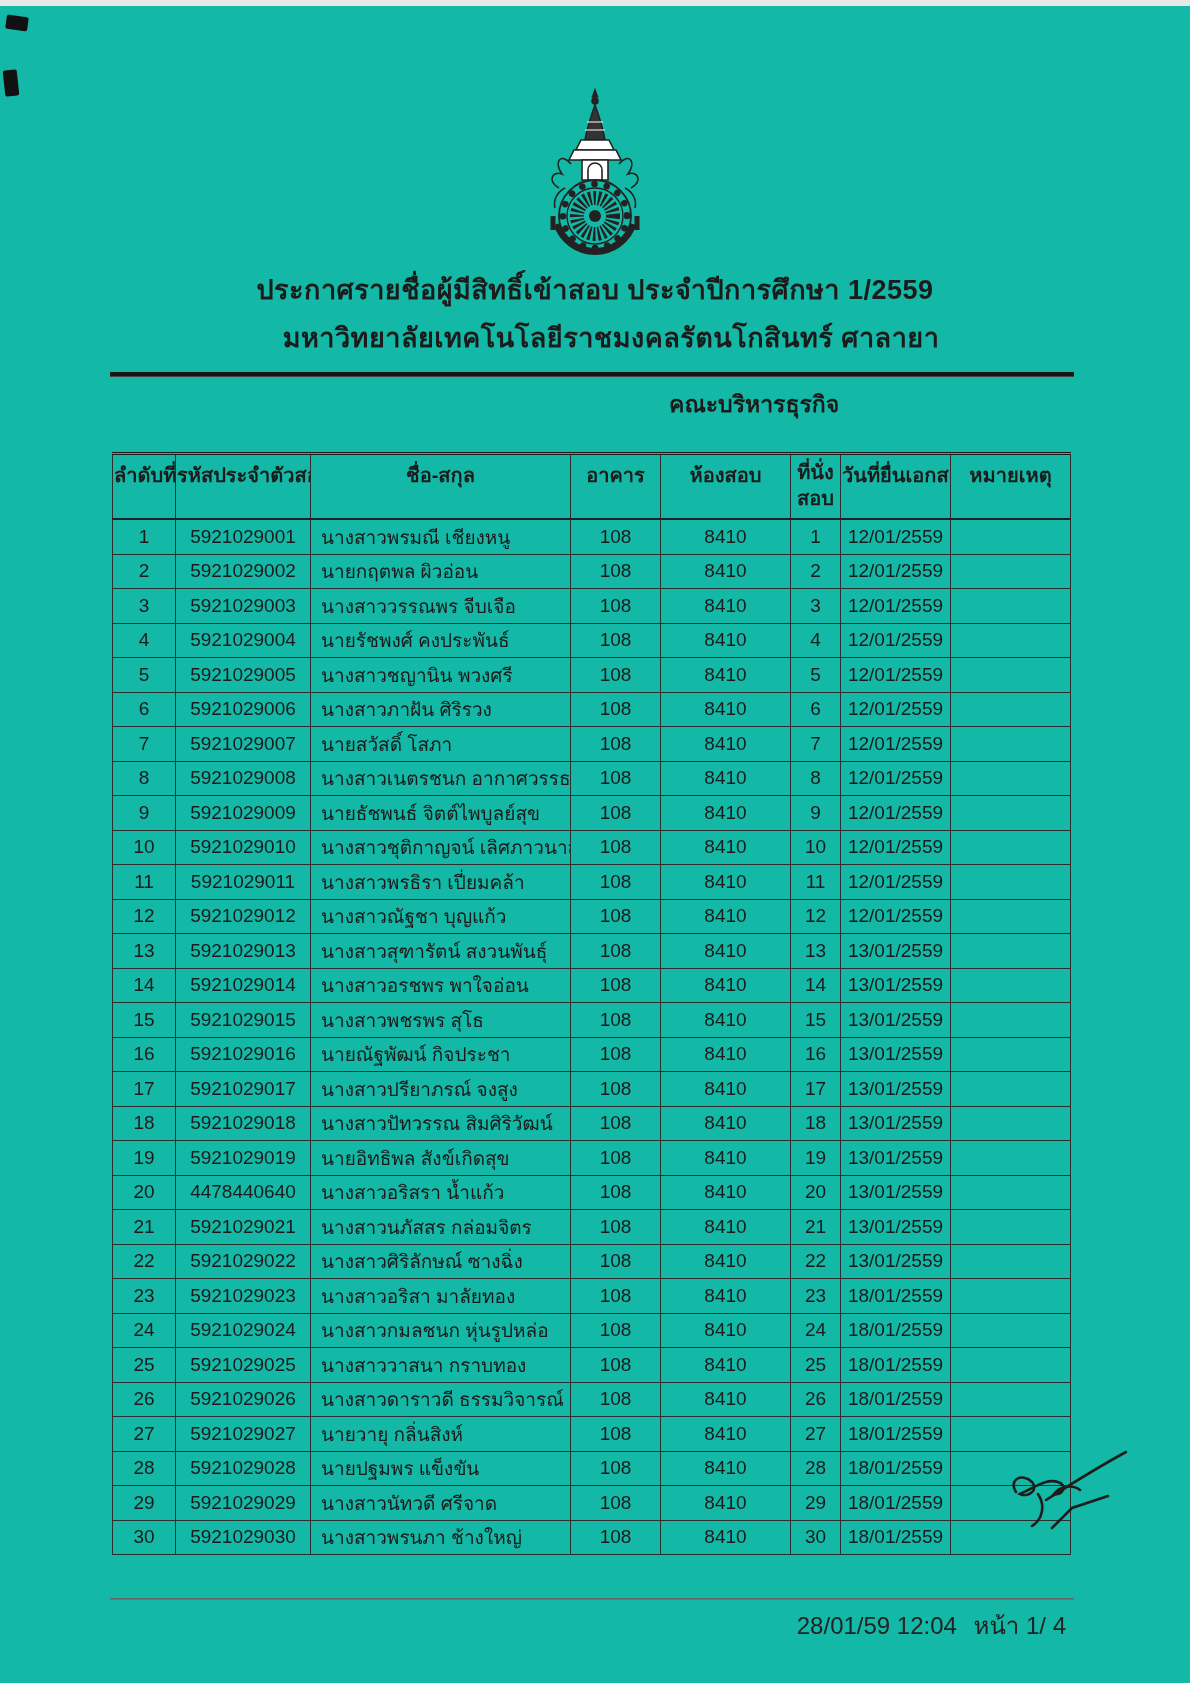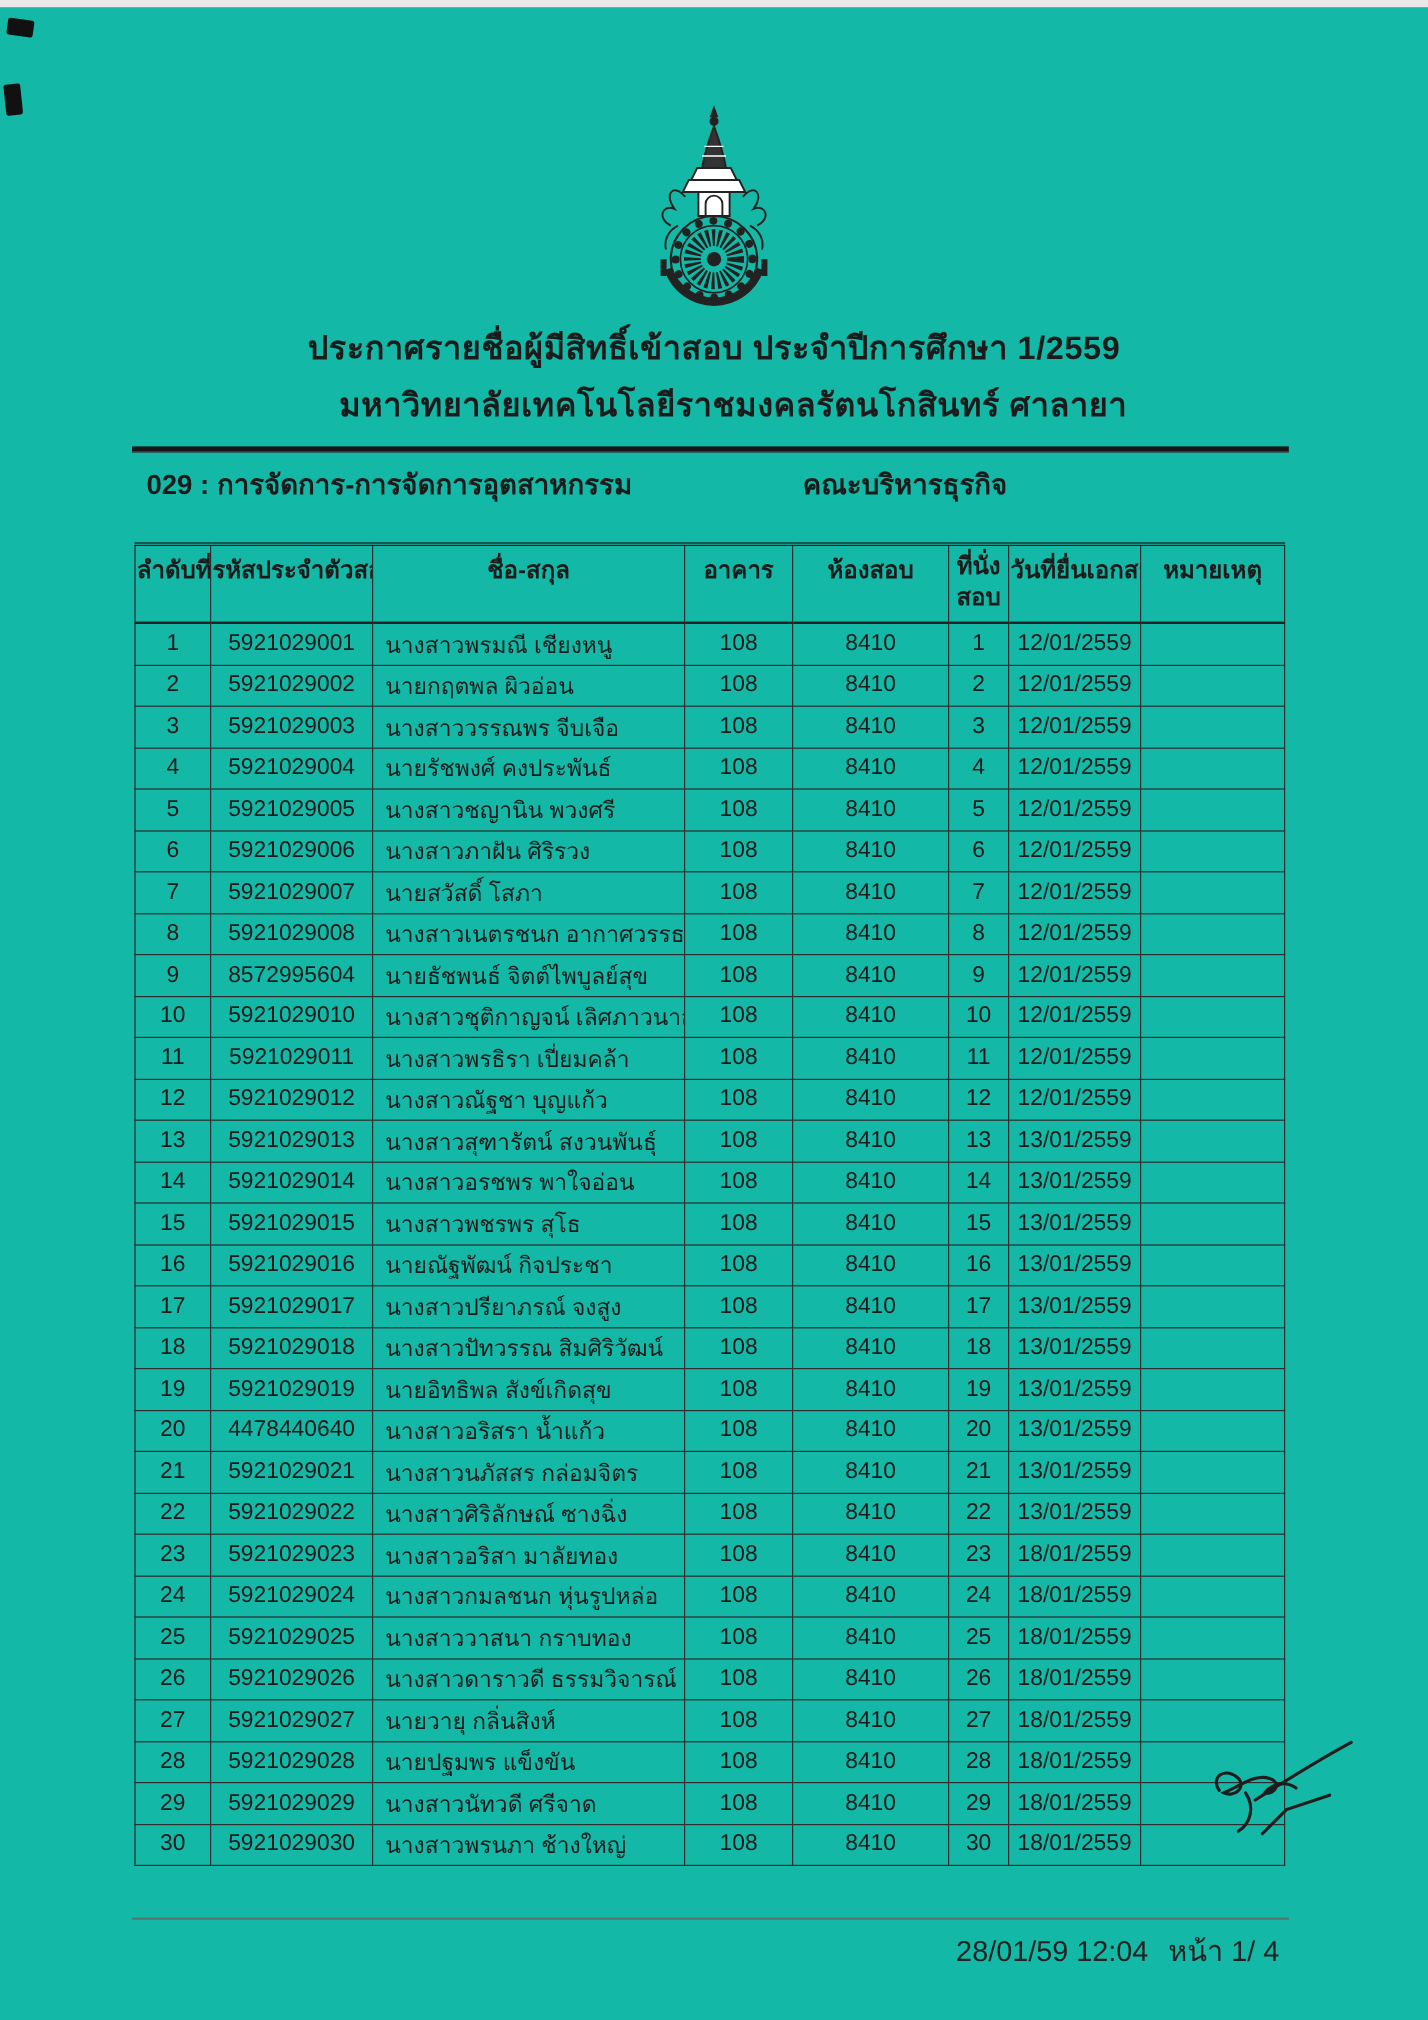--- a/index.html
+++ b/index.html
@@ -91,21 +91,20 @@
     <path d="M32 136 A40 40 0 0 0 108 136" stroke-width="7"></path>
     <path d="M28 128 v14 M112 128 v14" stroke-width="5"></path>
   </svg>
 
   <div class="title-line title-1">ประกาศรายชื่อผู้มีสิทธิ์เข้าสอบ  ประจำปีการศึกษา  1/2559</div>
   <div class="title-line title-2">มหาวิทยาลัยเทคโนโลยีราชมงคลรัตนโกสินทร์  ศาลายา</div>
 
   <div class="heavy-rule"></div>
 
   <div class="program-row">
-    <span class="program-label">029 : การจัดการ-การจัดการอุตสาหกรรม</span>
     <span class="faculty-label">คณะบริหารธุรกิจ</span>
   </div>
 
   <div class="table-wrap">
     <table>
       <colgroup>
         <col class="c-no">
           <col class="c-code">
           <col class="c-name">
           <col class="c-bld">
@@ -207,21 +206,21 @@
             <td class="col-code">5921029008</td>
             <td class="col-name">นางสาวเนตรชนก อากาศวรรธนะ</td>
             <td class="col-building">108</td>
             <td class="col-room">8410</td>
             <td class="col-seat">8</td>
             <td class="col-date">12/01/2559</td>
             <td class="col-remark"></td>
           </tr>
           <tr>
             <td class="col-no">9</td>
-            <td class="col-code">8572995604</td>
+            <td class="col-code">5921029009</td>
             <td class="col-name">นายธัชพนธ์ จิตต์ไพบูลย์สุข</td>
             <td class="col-building">108</td>
             <td class="col-room">8410</td>
             <td class="col-seat">9</td>
             <td class="col-date">12/01/2559</td>
             <td class="col-remark"></td>
           </tr>
           <tr>
             <td class="col-no">10</td>
             <td class="col-code">5921029010</td>

